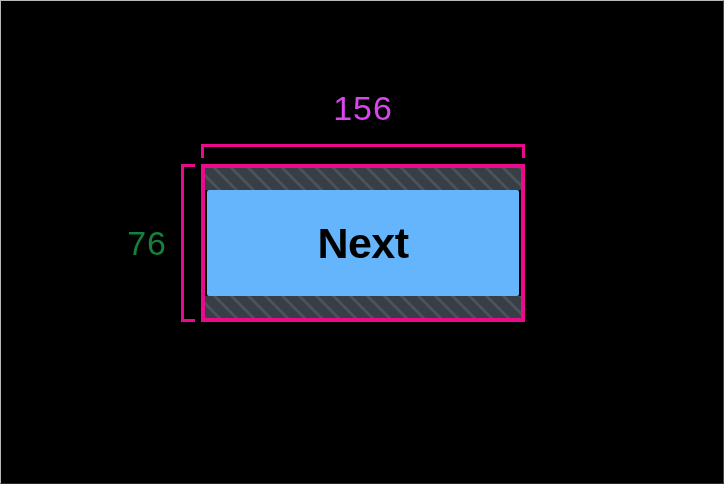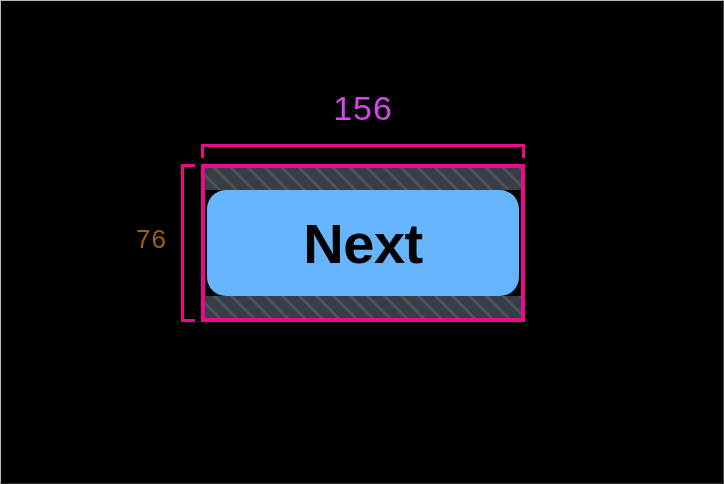--- a/index.html
+++ b/index.html
@@ -59,26 +59,26 @@
     );
   }
 
   .hatch-top   { border-bottom: 0; }
   .hatch-bottom{ border-top: 0; }
 
   .next-button {
     flex: 1 1 auto;
     margin: 0 2px;
     background: #64b5fc;
-    border-radius: 19px;
+    border-radius: 2px;
     display: flex;
     align-items: center;
     justify-content: center;
     color: #000000;
-    font-size: 56px;
+    font-size: 43px;
     font-weight: bold;
     letter-spacing: -0.5px;
     font-family: "Liberation Sans", sans-serif;
     user-select: none;
   }
 
   
 
   .dim-width-bracket {
     position: absolute;
@@ -119,22 +119,22 @@
     border-top: 3px solid #ec0a8c;
     border-bottom: 3px solid #ec0a8c;
   }
 
   .dim-height-label {
     position: absolute;
     left: 100px;
     top: 223px;
     width: 66px;
     text-align: right;
-    color: #a16207;
-    font-size: 26px;
+    color: #15803d;
+    font-size: 34px;
     font-weight: normal;
     font-family: "Liberation Sans", sans-serif;
     letter-spacing: 1px;
     user-select: none;
   }
 </style>
 </head>
 <body>
 
 <div id="canvas">

